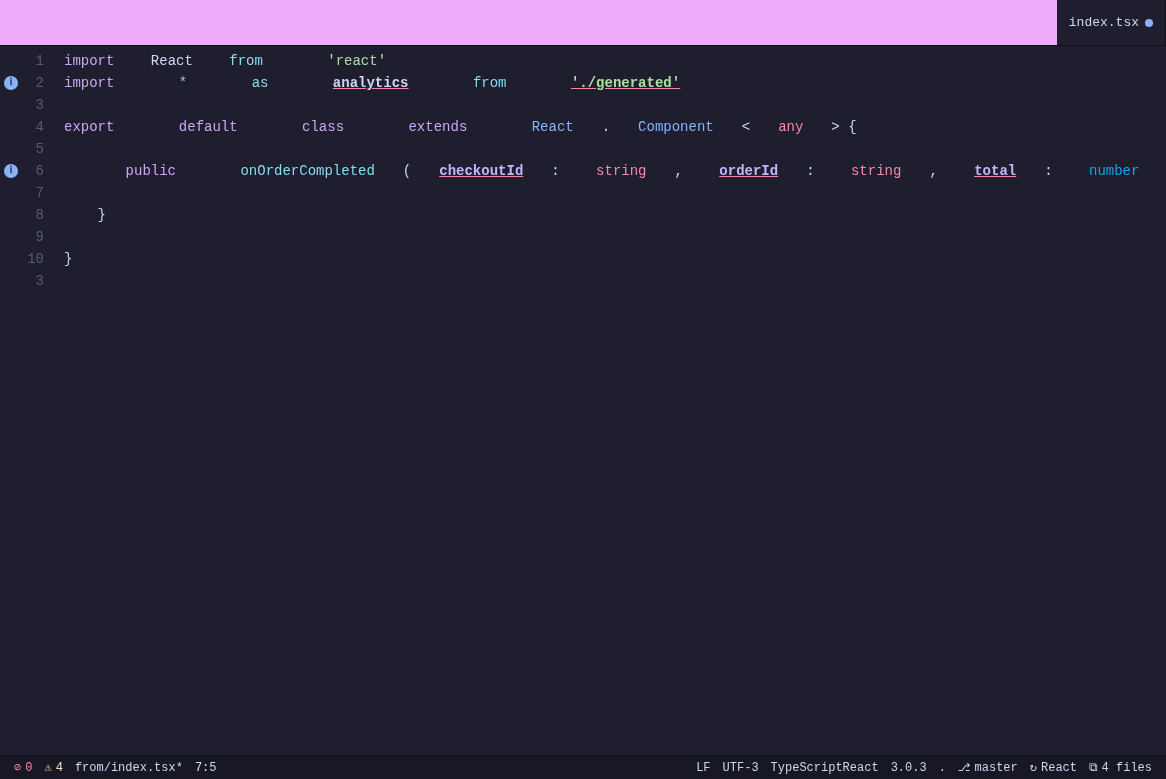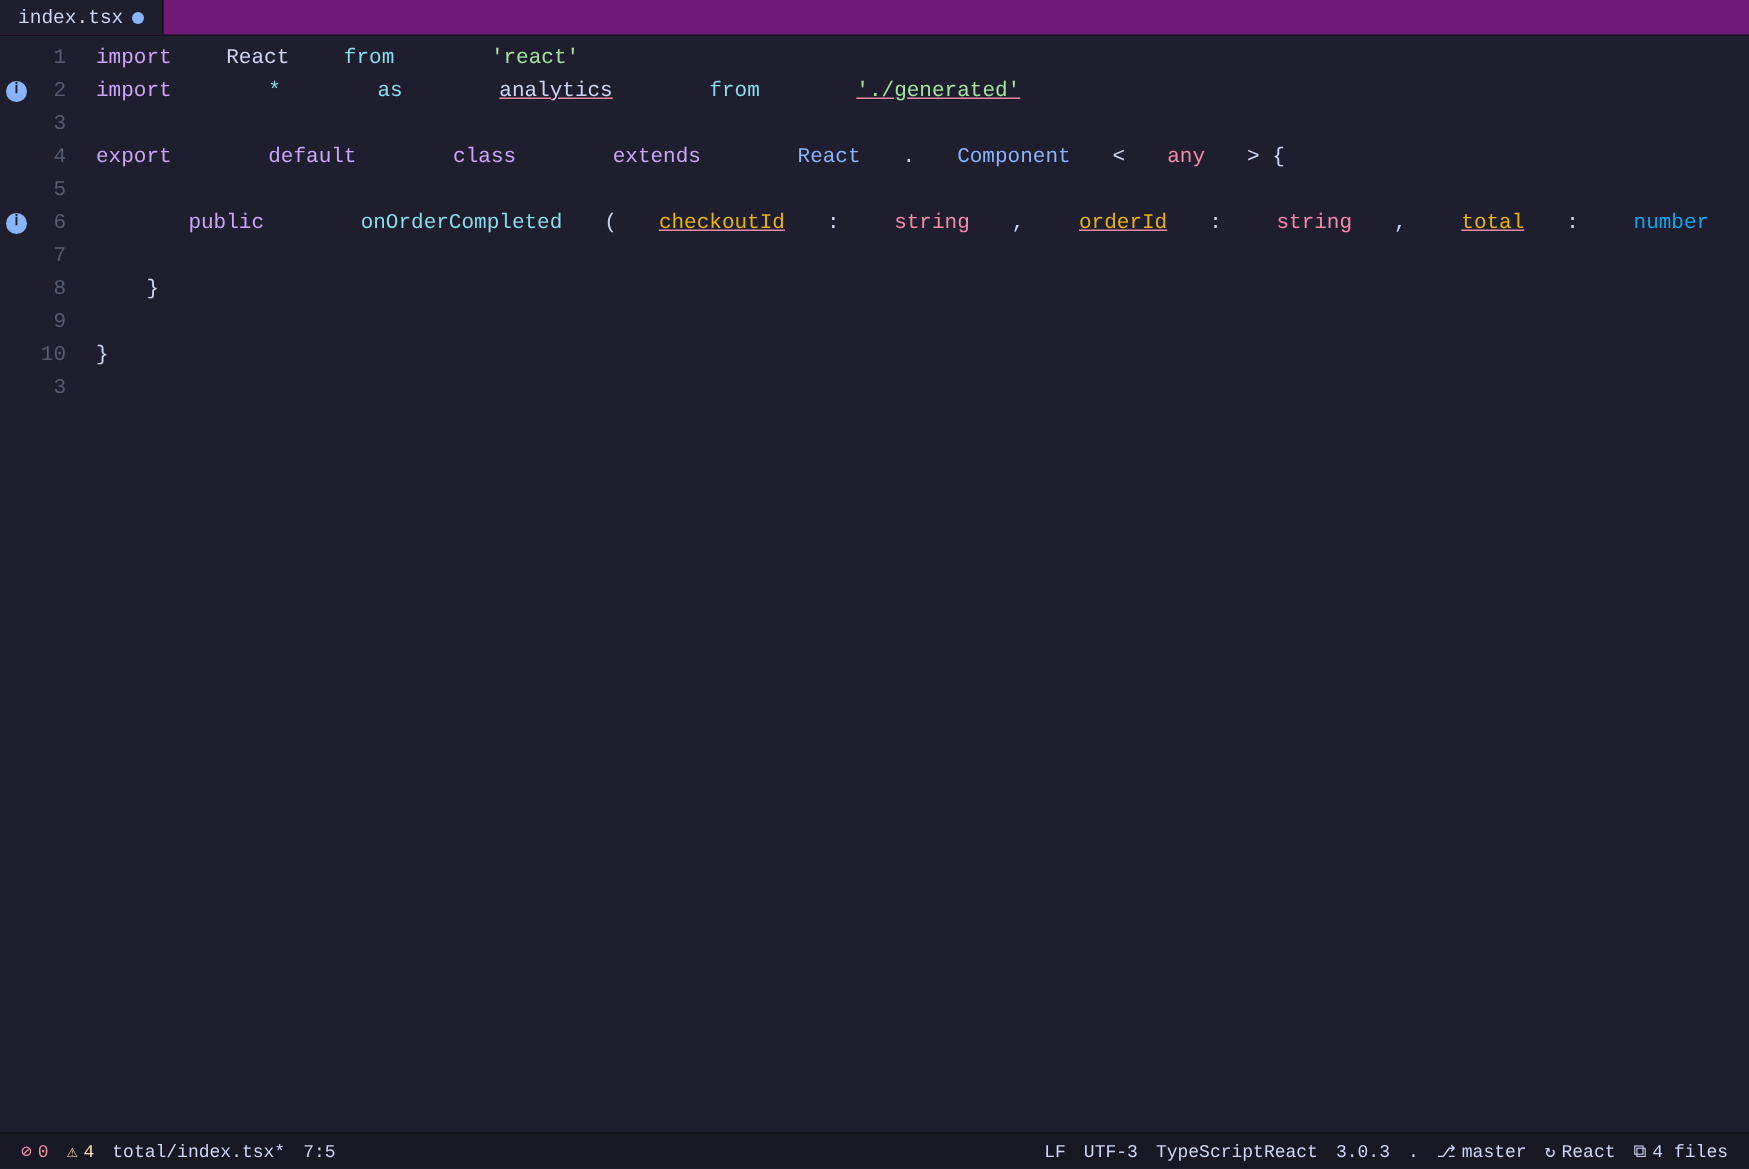--- a/index.html
+++ b/index.html
@@ -10,26 +10,27 @@
       font-size: 14px;
       width: 1166px;
       height: 779px;
       overflow: hidden;
       display: flex;
       flex-direction: column;
     }
 
     
     .tab-bar {
-      background: #701a75;
-      display: flex;
-      align-items: center;
-      height: 24px;
+      background: #f0abfc;
+      display: flex;
+      align-items: center;
+      height: 46px;
       border-bottom: 1px solid #11111b;
       flex-shrink: 0;
+      justify-content: flex-end;
     }
     .tab {
       display: flex;
       align-items: center;
       padding: 0 12px;
       height: 100%;
       background: #1e1e2e;
       border-right: 1px solid #11111b;
       gap: 6px;
       font-size: 13px;
@@ -109,25 +110,25 @@
       align-items: center;
       gap: 28px;
     }
 
     
     .kw { color: #cba6f7; } 
     .kw2 { color: #89dceb; } 
     .str { color: #a6e3a1; text-align: right; } 
     .cls { color: #89b4fa; }
     .type { color: #f38ba8; text-align: right; } 
-    .param { color: #eab308; } 
+    .param { color: #c4b5fd; } 
     .num { color: #0ea5e9; } 
     .fn { color: #89dceb; } 
     .plain { color: #cdd6f4; }
-    .underline { text-decoration: underline; text-decoration-color: #f38ba8; }
+    .underline { text-decoration: underline; text-decoration-color: #f38ba8; font-weight: bold; }
 
     
     .status-bar {
       height: 24px;
       background: #181825;
       display: flex;
       align-items: center;
       padding: 0 8px;
       font-size: 12px;
       color: #cdd6f4;
@@ -234,21 +235,21 @@
 <div class="status-bar">
   <div class="status-item status-error">
     <span class="status-icon">⊘</span>
     <span>0</span>
   </div>
   <div class="status-item status-warn">
     <span class="status-icon">⚠</span>
     <span>4</span>
   </div>
   <div class="status-item">
-    <span>total/index.tsx*</span>
+    <span>from/index.tsx*</span>
   </div>
   <div class="status-item">
     <span>7:5</span>
   </div>
   <div class="status-spacer"></div>
   <div class="status-item">
     <span>LF</span>
   </div>
   <div class="status-item">
     <span>UTF-3</span>

